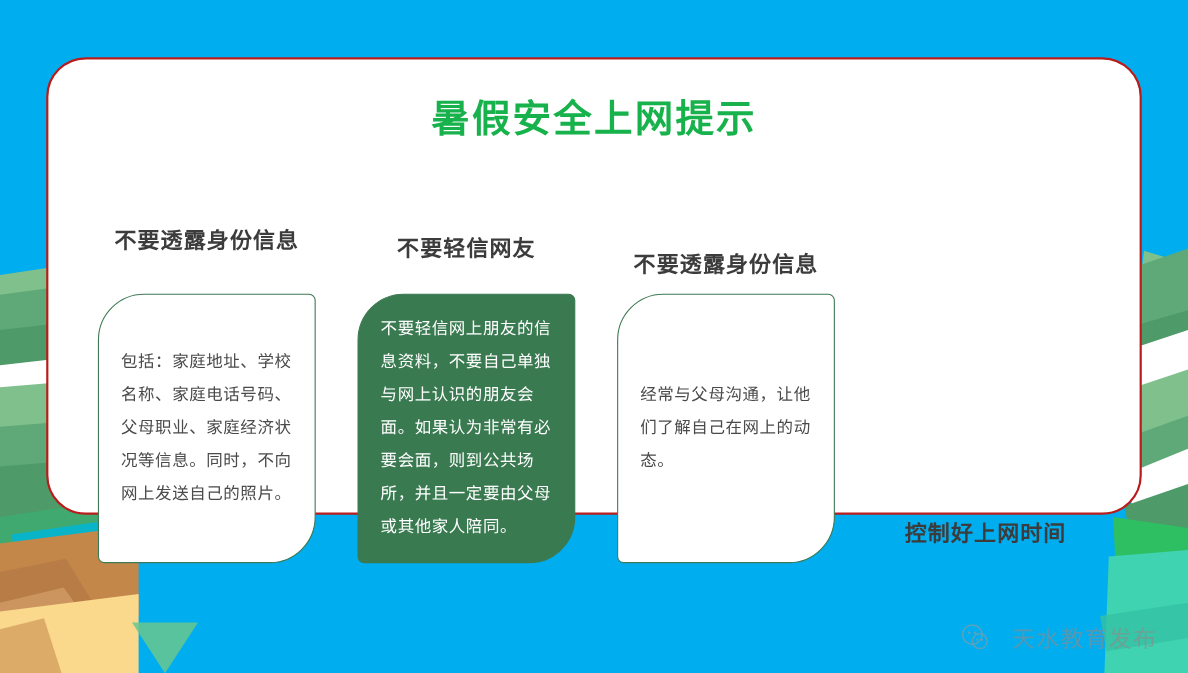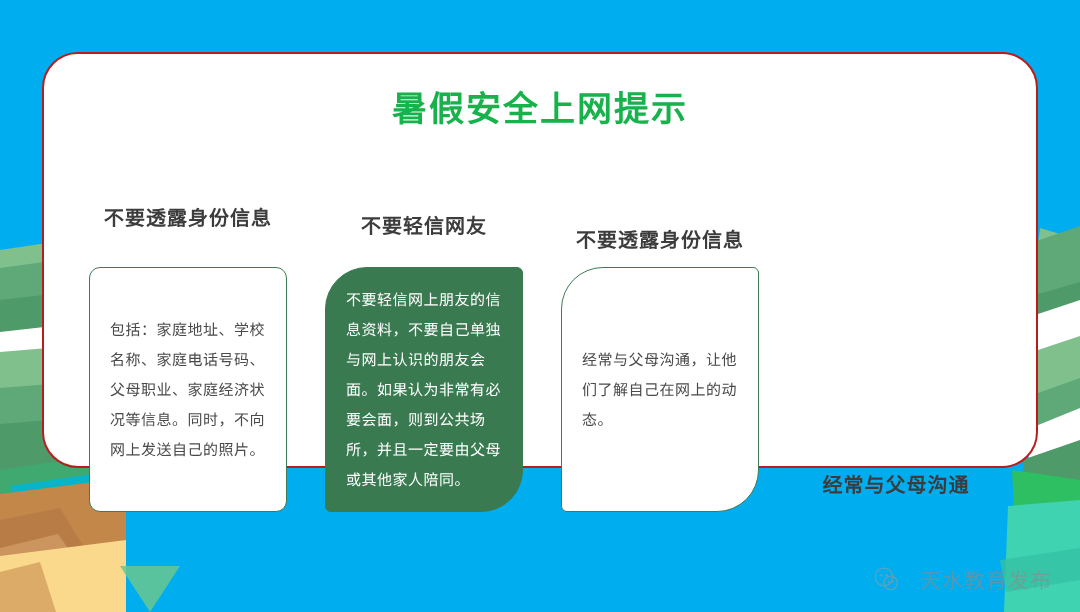--- a/index.html
+++ b/index.html
@@ -114,21 +114,21 @@
   .card-text {
     font-size: 15px;
     line-height: 2.0;
     letter-spacing: 0.5px;
     width: 100%;
   }
   .card.outline .card-text { color: #4A4A4A; }
   .card.filled  .card-text { color: #FFFFFF; }
 
   
-  .col-1 .card { margin-top: 22px; border-radius: 11px; }
+  .col-1 .card { margin-top: 22px; }
   .col-2 .card { margin-top: 14px; }
   .col-3 .card { margin-top: 0; }
   .col-4 .card { margin-top: 14px; }
 
   
   .watermark {
     position: absolute;
     right: 28px;
     bottom: 18px;
     display: flex;
@@ -224,21 +224,21 @@
       </div>
 
       <div class="column col-3">
         <div class="col-heading">不要透露身份信息</div>
         <div class="card outline">
           <div class="card-text">经常与父母沟通，让他们了解自己在网上的动态。</div>
         </div>
       </div>
 
       <div class="column col-4">
-        <div class="col-heading">经常与父母沟通</div>
+        <div class="col-heading">控制好上网时间</div>
       </div>
 
     </div>
   </div>
 
   <div class="watermark">
     <span class="wm-icon">
       <svg viewBox="0 0 32 32" xmlns="http://www.w3.org/2000/svg" aria-hidden="true">
         <circle cx="13" cy="13" r="10.5" fill="none" stroke="#9A9A9A" stroke-width="1.6"></circle>
         <circle cx="9.6" cy="11" r="1.5" fill="#9A9A9A"></circle>

